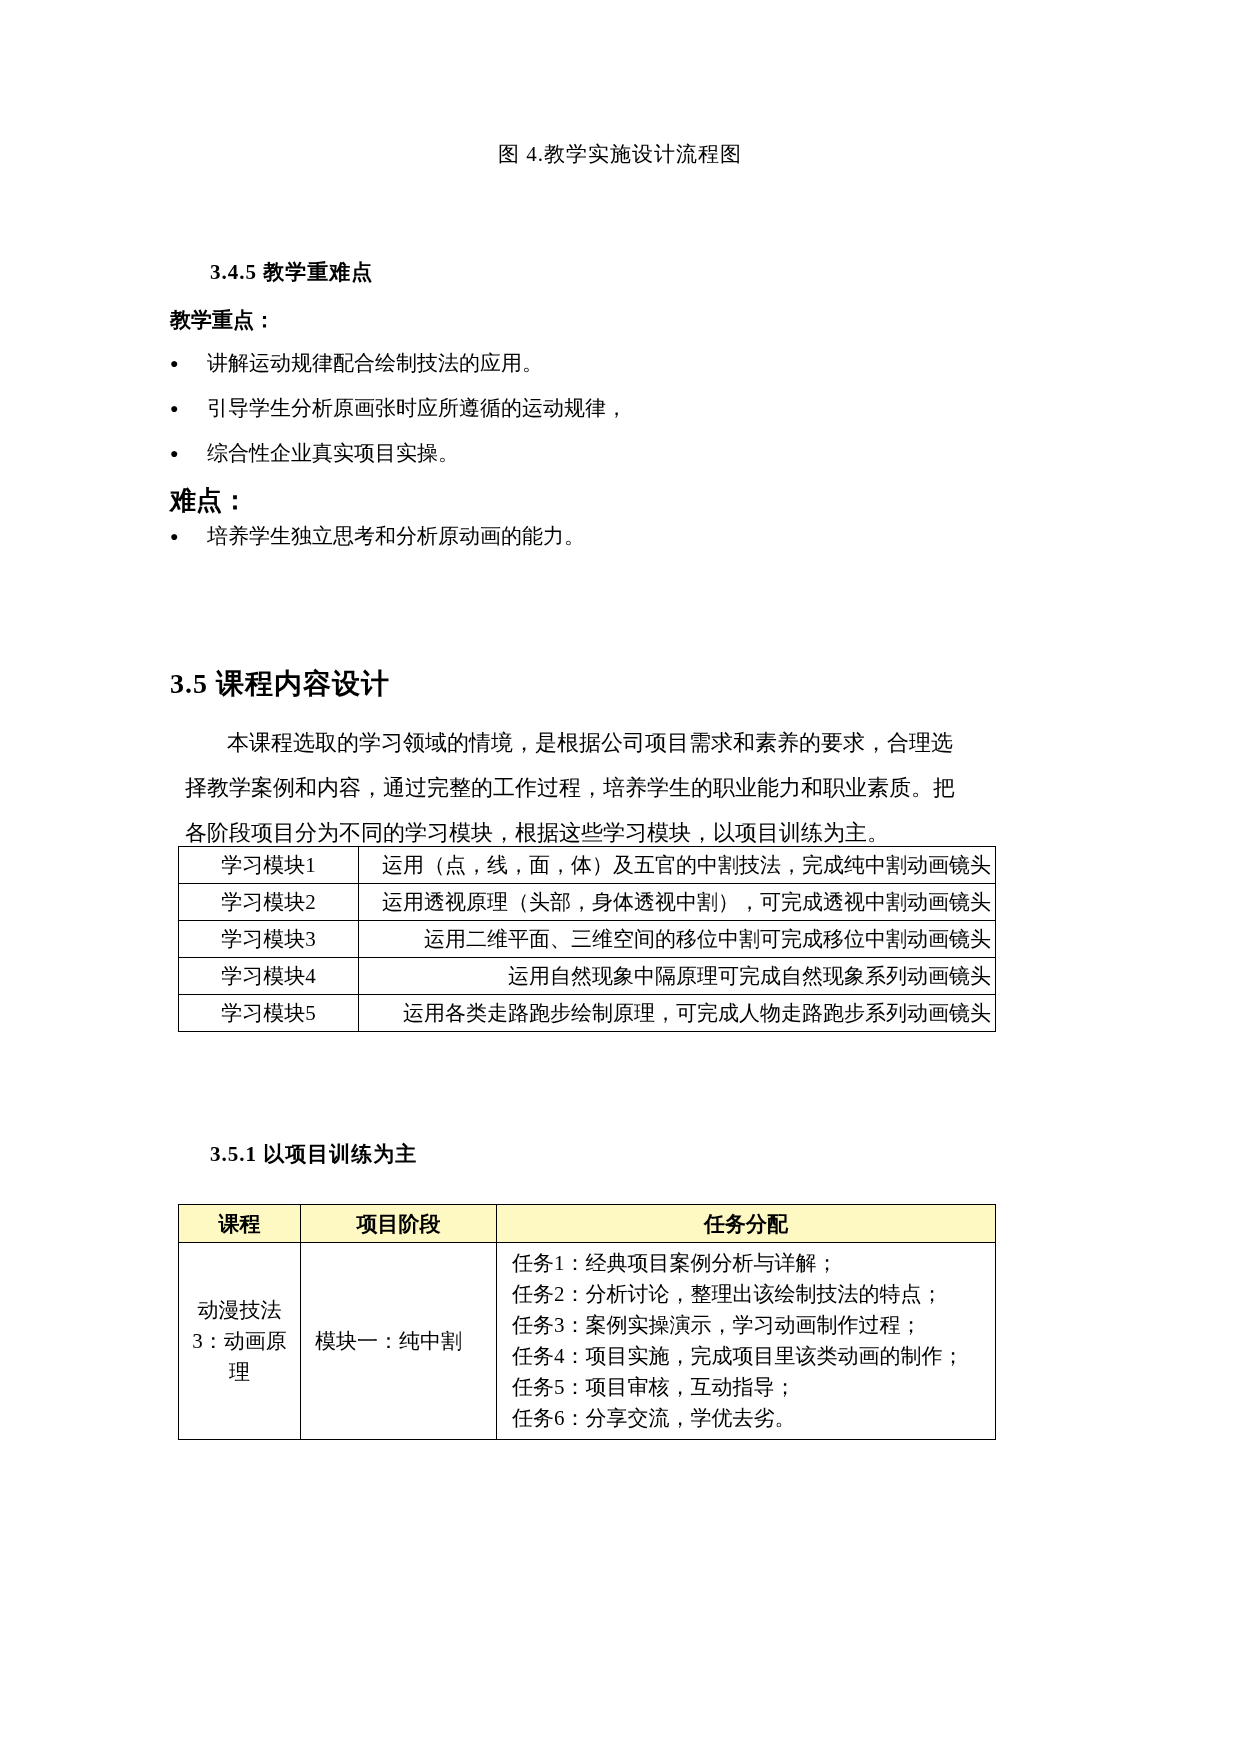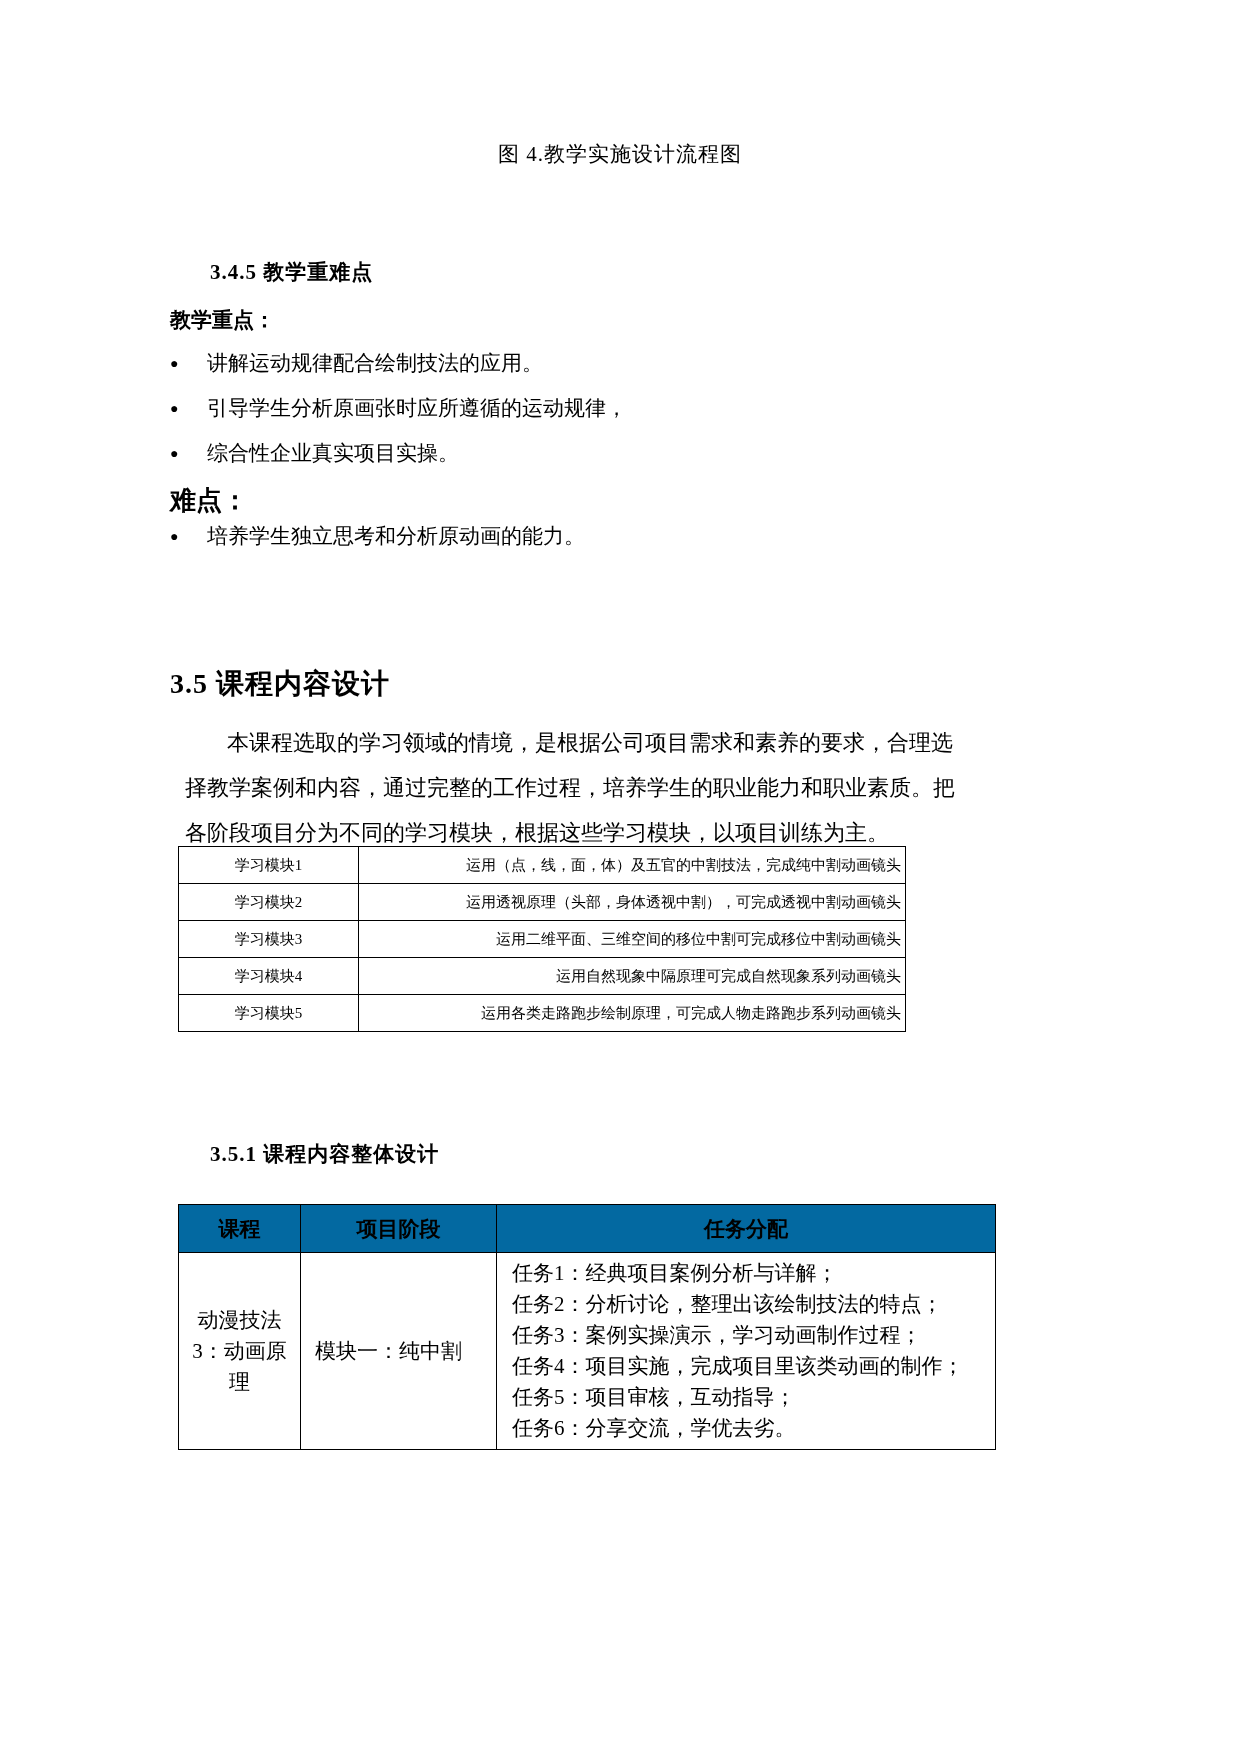--- a/index.html
+++ b/index.html
@@ -59,23 +59,23 @@
     letter-spacing: 1px;
   }
 
   .intro { position: absolute; top: 720px; left: 185px; width: 836px; font-size: 22px; }
   .intro .line { height: 45px; line-height: 45px; white-space: nowrap; }
   .intro .line.first { text-indent: 42px; }
 
   .modules-table {
     position: absolute;
     top: 846px; left: 178px;
-    width: 728px;
+    width: 818px;
     border-collapse: collapse;
-    font-size: 15px;
+    font-size: 21px;
   }
   .modules-table td {
     border: 1px solid #000;
     height: 37px;
     padding: 0 4px;
   }
   .modules-table .mod { width: 180px; text-align: center; }
   .modules-table .desc { text-align: right; }
 
   .h-351 {
@@ -88,22 +88,22 @@
 
   .design-table {
     position: absolute;
     top: 1204px; left: 178px;
     width: 818px;
     border-collapse: collapse;
     font-size: 21px;
   }
   .design-table th {
     border: 1px solid #000;
-    background: #0369a1;
-    height: 48px;
+    background: #fef9c3;
+    height: 38px;
     font-weight: bold;
     text-align: center;
     font-size: 21px;
   }
   .design-table td { border: 1px solid #000; vertical-align: middle; }
   .col-course { width: 122px; text-align: center; line-height: 31px; padding: 0 7px; }
   .col-stage  { width: 196px; padding-left: 14px; line-height: 31px; }
   .col-tasks  { padding: 5px 15px; }
   .task-line  { line-height: 31px; }
 </style>
@@ -164,21 +164,21 @@
         <td class="mod">学习模块4</td>
         <td class="desc">运用自然现象中隔原理可完成自然现象系列动画镜头</td>
       </tr>
       <tr>
         <td class="mod">学习模块5</td>
         <td class="desc">运用各类走路跑步绘制原理，可完成人物走路跑步系列动画镜头</td>
       </tr>
     </tbody>
   </table>
 
-  <div class="h-351">3.5.1 课程内容整体设计</div>
+  <div class="h-351">3.5.1 以项目训练为主</div>
 
   <table class="design-table">
     <tbody>
       <tr>
         <th>课程</th>
         <th>项目阶段</th>
         <th>任务分配</th>
       </tr>
       <tr>
         <td class="col-course">动漫技法3：动画原理</td>

